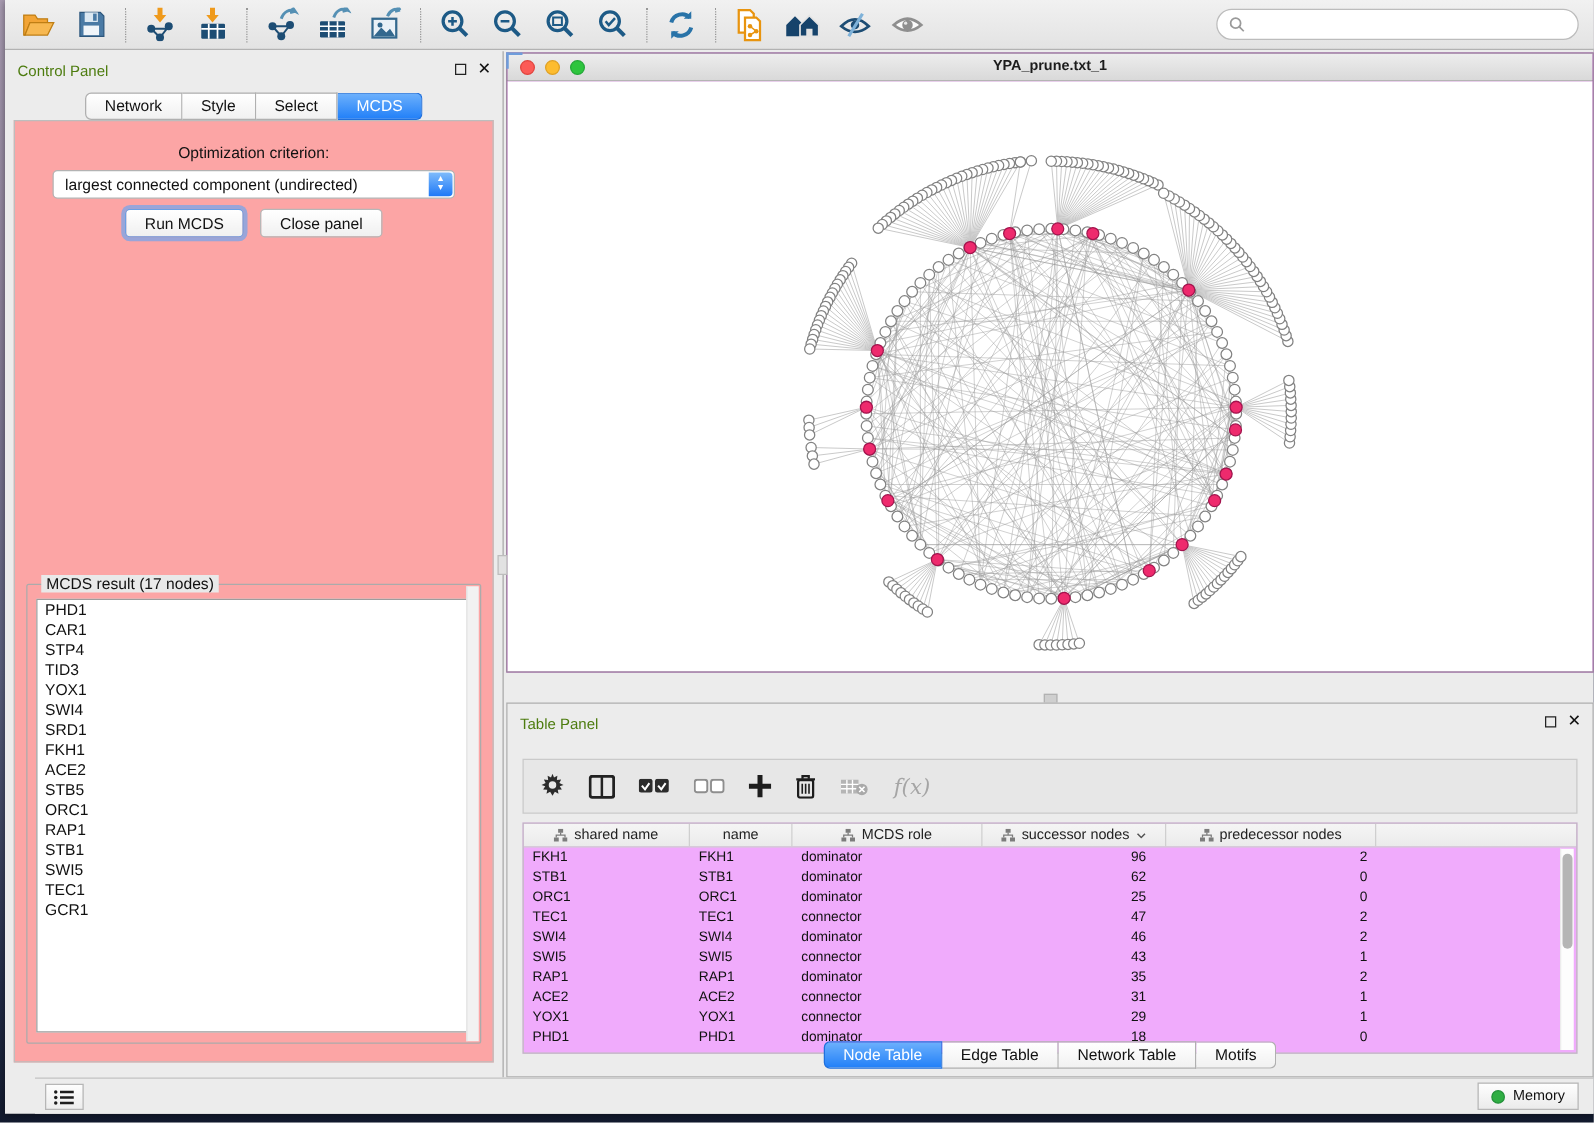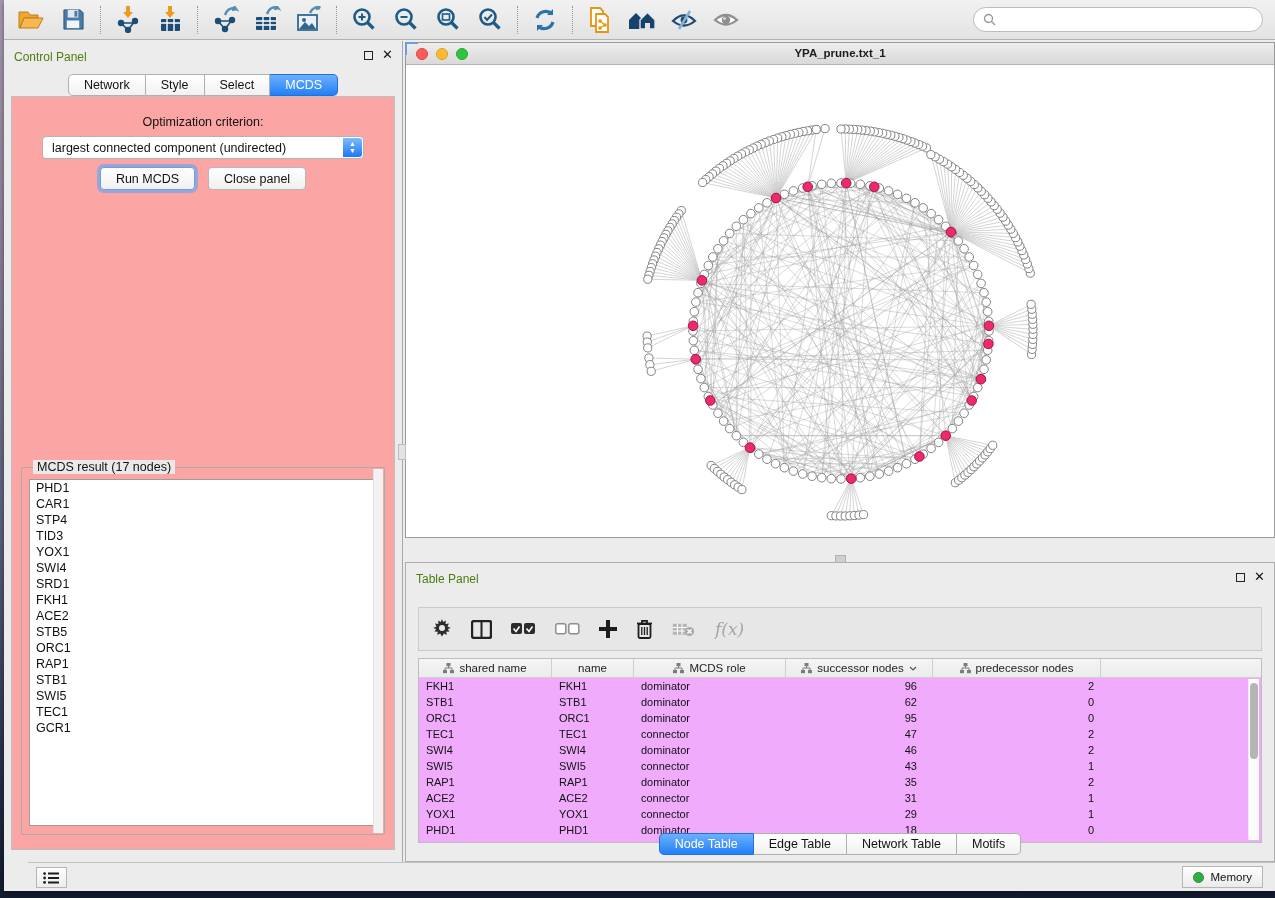--- a/index.html
+++ b/index.html
@@ -1124,21 +1124,21 @@
             <div class="td text" style="width: 133px;">STB1</div>
             <div class="td text" style="width: 82px;">STB1</div>
             <div class="td text" style="width: 152px;">dominator</div>
             <div class="td num" style="width: 147px; padding-right: 16px;">62</div>
             <div class="td num" style="width: 168px; padding-right: 7px;">0</div>
           </div>
           <div class="trow">
             <div class="td text" style="width: 133px;">ORC1</div>
             <div class="td text" style="width: 82px;">ORC1</div>
             <div class="td text" style="width: 152px;">dominator</div>
-            <div class="td num" style="width: 147px; padding-right: 16px;">95</div>
+            <div class="td num" style="width: 147px; padding-right: 16px;">25</div>
             <div class="td num" style="width: 168px; padding-right: 7px;">0</div>
           </div>
           <div class="trow">
             <div class="td text" style="width: 133px;">TEC1</div>
             <div class="td text" style="width: 82px;">TEC1</div>
             <div class="td text" style="width: 152px;">connector</div>
             <div class="td num" style="width: 147px; padding-right: 16px;">47</div>
             <div class="td num" style="width: 168px; padding-right: 7px;">2</div>
           </div>
           <div class="trow">

